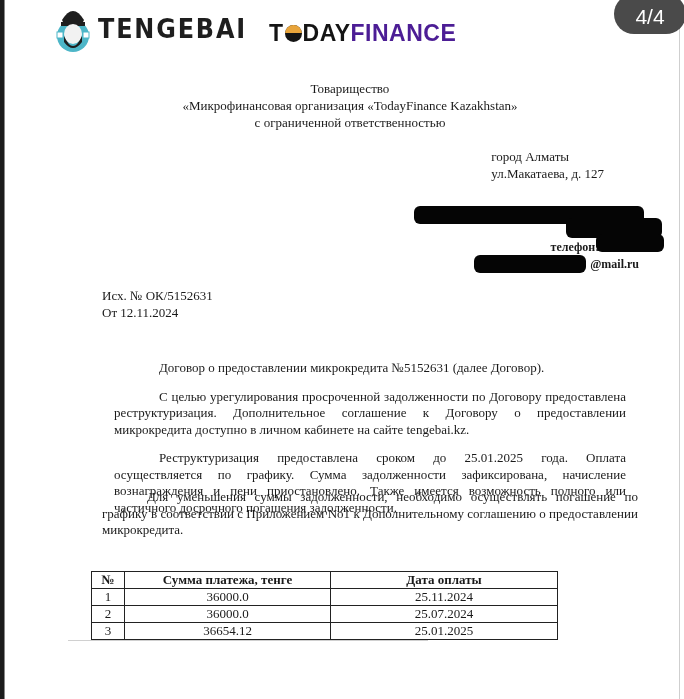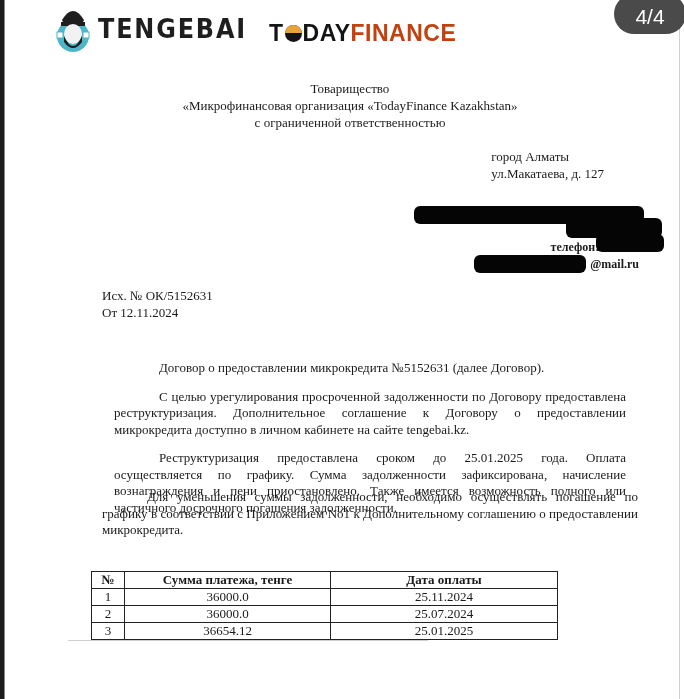--- a/index.html
+++ b/index.html
@@ -12,21 +12,21 @@
     .right-edge { position: absolute; right: 4px; top: 0; width: 1px; height: 699px; background: #cfcfcf; }
 
     .header { position: absolute; left: 16px; top: 0; width: 684px; height: 70px; }
     .tengebai-logo { position: absolute; left: 38px; top: 2px; width: 38px; height: 56px; }
     .tengebai-text {
       position: absolute; left: 82px; top: 14px; font-family: "DejaVu Sans", sans-serif;
       font-weight: bold; font-size: 26px; letter-spacing: 2px; color: #1e1e1e; transform: scaleX(0.92); transform-origin: left;
     }
     .today-logo { position: absolute; left: 253px; top: 20px; font-family: "Liberation Sans", sans-serif; font-weight: bold; font-size: 23px; letter-spacing: 0.5px; }
     .today-logo .t1 { color: #141414; }
-    .today-logo .t2 { color: #c2410c; }
+    .today-logo .t2 { color: #4c1d95; }
     .today-o { display: inline-block; width: 17px; height: 17px; border-radius: 50%; background: #141414; position: relative; vertical-align: -1px; margin: 0 1px; overflow: hidden; }
     .today-o::after { content: ""; position: absolute; left: 0; top: 0; width: 17px; height: 8px; background: #e8a43a; }
 
     .page-badge {
       position: absolute; left: 598px; top: -6px; width: 72px; height: 40px; border-radius: 20px;
       background: #4a4a4a; color: #fff; font-family: "Liberation Sans", sans-serif; font-size: 21px;
       display: flex; align-items: center; justify-content: center; padding-top: 6px; box-sizing: border-box;
     }
 
     .org-title { position: absolute; left: 140px; top: 80px; width: 420px; text-align: center; font-weight: normal; font-size: 13px; line-height: 17px; }

